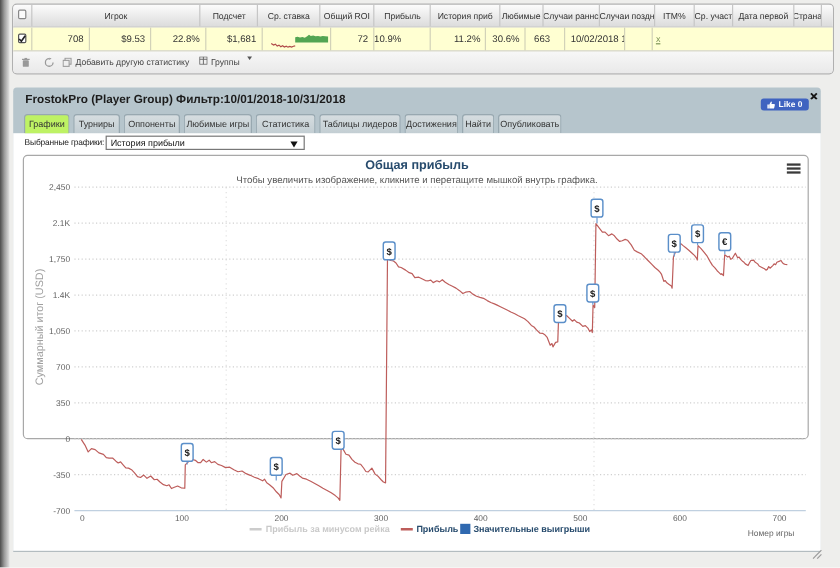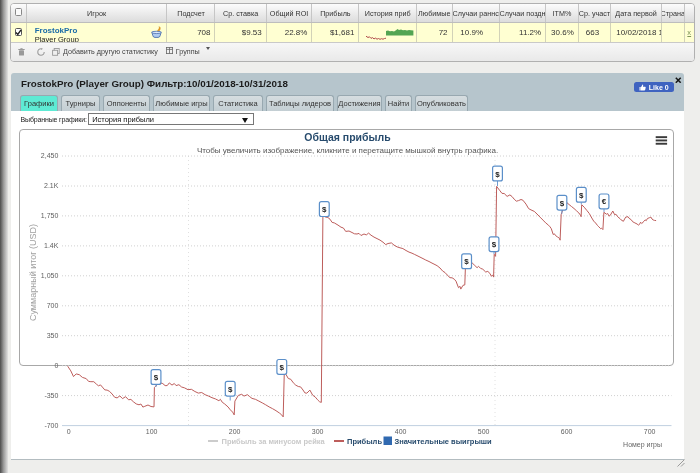--- a/index.html
+++ b/index.html
@@ -23,21 +23,21 @@
 .toolbar{display:flex;align-items:center;height:18px;background:linear-gradient(#f7f7f7,#e9e9e9);font-size:7.2px;color:#444}
 .toolbar .ic{margin-left:0;display:inline-flex;align-items:center}
 .grp{display:inline-flex;align-items:flex-start;gap:3px}
 .caret{width:0;height:0;border-left:2.8px solid transparent;border-right:2.8px solid transparent;border-top:3.6px solid #555;display:inline-block;margin-left:3px}
 .panel{position:absolute;left:11px;top:73px;width:673px;height:387px;background:#b6c5cc;border-radius:3px 3px 0 0}
 .ptitle{position:absolute;left:10px;top:5px;font-size:9.8px;font-weight:bold;color:#1c1c1c}
 .like{position:absolute;left:623px;top:9px;width:40px;height:10px;background:#3f63c0;border-radius:2.5px;color:#fff;font-size:7px;font-weight:bold;display:flex;align-items:center;justify-content:center;gap:2.5px}
 .pclose{position:absolute;left:664px;top:3.5px;line-height:0}
 .tabrow{position:absolute;left:9px;top:22px;display:flex;gap:3px}
 .tab{height:16px;background:linear-gradient(#d6dde0,#c3ced3);border:1px solid #98a8b0;border-bottom:none;border-radius:3px 3px 0 0;font-size:7.5px;color:#333;display:flex;align-items:center;justify-content:center;white-space:nowrap;flex:none}
-.tab.act{background:#5eead4;height:16px;position:relative;z-index:2}
+.tab.act{background:#bef264;height:16px;position:relative;z-index:2}
 .pcontent{position:absolute;left:0;top:38px;width:673px;height:349px;background:#fff;border-bottom:1px solid #b3bcc0}
 .sel-label{position:absolute;left:9.5px;top:4.5px;font-size:7px;letter-spacing:-0.15px;color:#222}
 .sel{position:absolute;left:77.2px;top:2px;width:166px;height:12.4px;border:1px solid #777;background:#fff;font-size:7.5px;color:#111;line-height:11px;padding-left:3px}
 .sel .sarr{position:absolute;right:5px;top:3.5px;width:0;height:0;border-left:3.5px solid transparent;border-right:3.5px solid transparent;border-top:5px solid #111}
 .chartbox{position:absolute;left:8px;top:18px;width:655px;height:237px;border:1px solid #a8a8a8;border-radius:4px;background:#fff}
 .grip{position:absolute;left:666px;top:342px;width:8px;height:8px}
 </style></head>
 <body>
 <div class="lstrip"></div>
 <div class="tbl">
@@ -56,39 +56,30 @@
       <div class="hc" style="width:46.3px">Случаи поздн</div>
       <div class="hc" style="width:32.6px">ITM%</div>
       <div class="hc" style="width:32.6px">Ср. участ</div>
       <div class="hc" style="width:50.5px">Дата первой</div>
       <div class="hc" style="width:22.9px">Страна</div>
     </div>
   <div class="trow">
       <div class="rc" style="width:15.7px;text-align:center"><span class="cb cbk"><svg width="7" height="7" viewBox="0 0 7 7">
             <polyline points="1,3.5 2.8,5.4 6,0.8" fill="none" stroke="#222" stroke-width="1.4"></polyline>
           </svg></span></div>
-      <div class="rc pl" style="width:140.8px">
-        <div class="pn">FrostokPro</div>
-        <div class="pg">Player Group</div>
-        <span class="cupw"><svg width="11" height="14" viewBox="0 0 11 14">
-            <path d="M6.2 8.5 Q6.0 5.5 7.6 4.2 Q8.9 3.2 8.2 1.6 Q9.6 2.3 9.2 4.0 Q8.9 5.3 7.8 6.3 Q7.0 7.2 7.2 8.5 Z" fill="#f2a21c" stroke="#c27d10" stroke-width="0.5"></path>
-            <path d="M0.8 7.2 h9.4 l-1.1 3.6 q-0.3 1.6 -2.1 1.6 h-3 q-1.8 0 -2.1 -1.6 Z" fill="#aecbf0" stroke="#4a6fae" stroke-width="0.9"></path>
-            <ellipse cx="5.5" cy="7.4" rx="4.7" ry="1.15" fill="#ddeafc" stroke="#4a6fae" stroke-width="0.8"></ellipse>
-          </svg></span>
-      </div>
       <div class="rc" style="width:48.0px;text-align:right;padding-right:4px"><span class="vv">708</span></div>
       <div class="rc" style="width:51.3px;text-align:right;padding-right:4px"><span class="vv">$9.53</span></div>
       <div class="rc" style="width:45.6px;text-align:right;padding-right:4px"><span class="vv">22.8%</span></div>
       <div class="rc" style="width:47.0px;text-align:right;padding-right:4px"><span class="vv">$1,681</span></div>
       <div class="rc" style="width:57.6px"><svg width="57" height="19" viewBox="0 0 57 19">
 <polyline points="7,13.2 9,14.5 10.5,13.8 12,15.4 13.5,14.6 15,15.9 16.5,15.1 18,16.2 19.5,15.5 21,16.3 22.5,15.7 24,16.2 25.5,15.5 27,15.2" fill="none" stroke="#b04a4a" stroke-width="1"></polyline>
 <polygon points="27,12.5 27,8.0 29,7.6 31,8.3 33,7.9 35,8.5 37,7.2 38.5,5.9 40,6.9 42,6.5 44,7.2 46,6.9 48,7.4 50,7.1 52,7.3 54.4,7.5 54.4,12.5" fill="#53a553"></polygon>
 </svg></div>
       <div class="rc" style="width:35.6px;text-align:right;padding-right:4px"><span class="vv">72</span></div>
-      <div class="rc" style="width:47.3px;text-align:center;padding-right:8px"><span class="vv">10.9%</span></div>
+      <div class="rc" style="width:47.3px;text-align:left;padding-right:8px"><span class="vv">10.9%</span></div>
       <div class="rc" style="width:46.3px;text-align:right;padding-right:4px"><span class="vv">11.2%</span></div>
       <div class="rc" style="width:32.6px;text-align:right;padding-right:4px"><span class="vv">30.6%</span></div>
       <div class="rc" style="width:32.6px;text-align:center;padding-right:4px"><span class="vv">663</span></div>
       <div class="rc" style="width:50.5px;text-align:left;padding-left:5px"><span class="vv">10/02/2018 12</span></div>
       <div class="rc" style="width:22.9px;"><span class="vv"></span></div>
       <div class="rc" style="width:9px;border-right:none;text-align:center"><span class="xlnk">x</span></div>
     </div>
   <div class="toolbar">
     <span class="ic" style="margin-left:7px">
         <svg width="7" height="8" viewBox="0 0 7 8">

